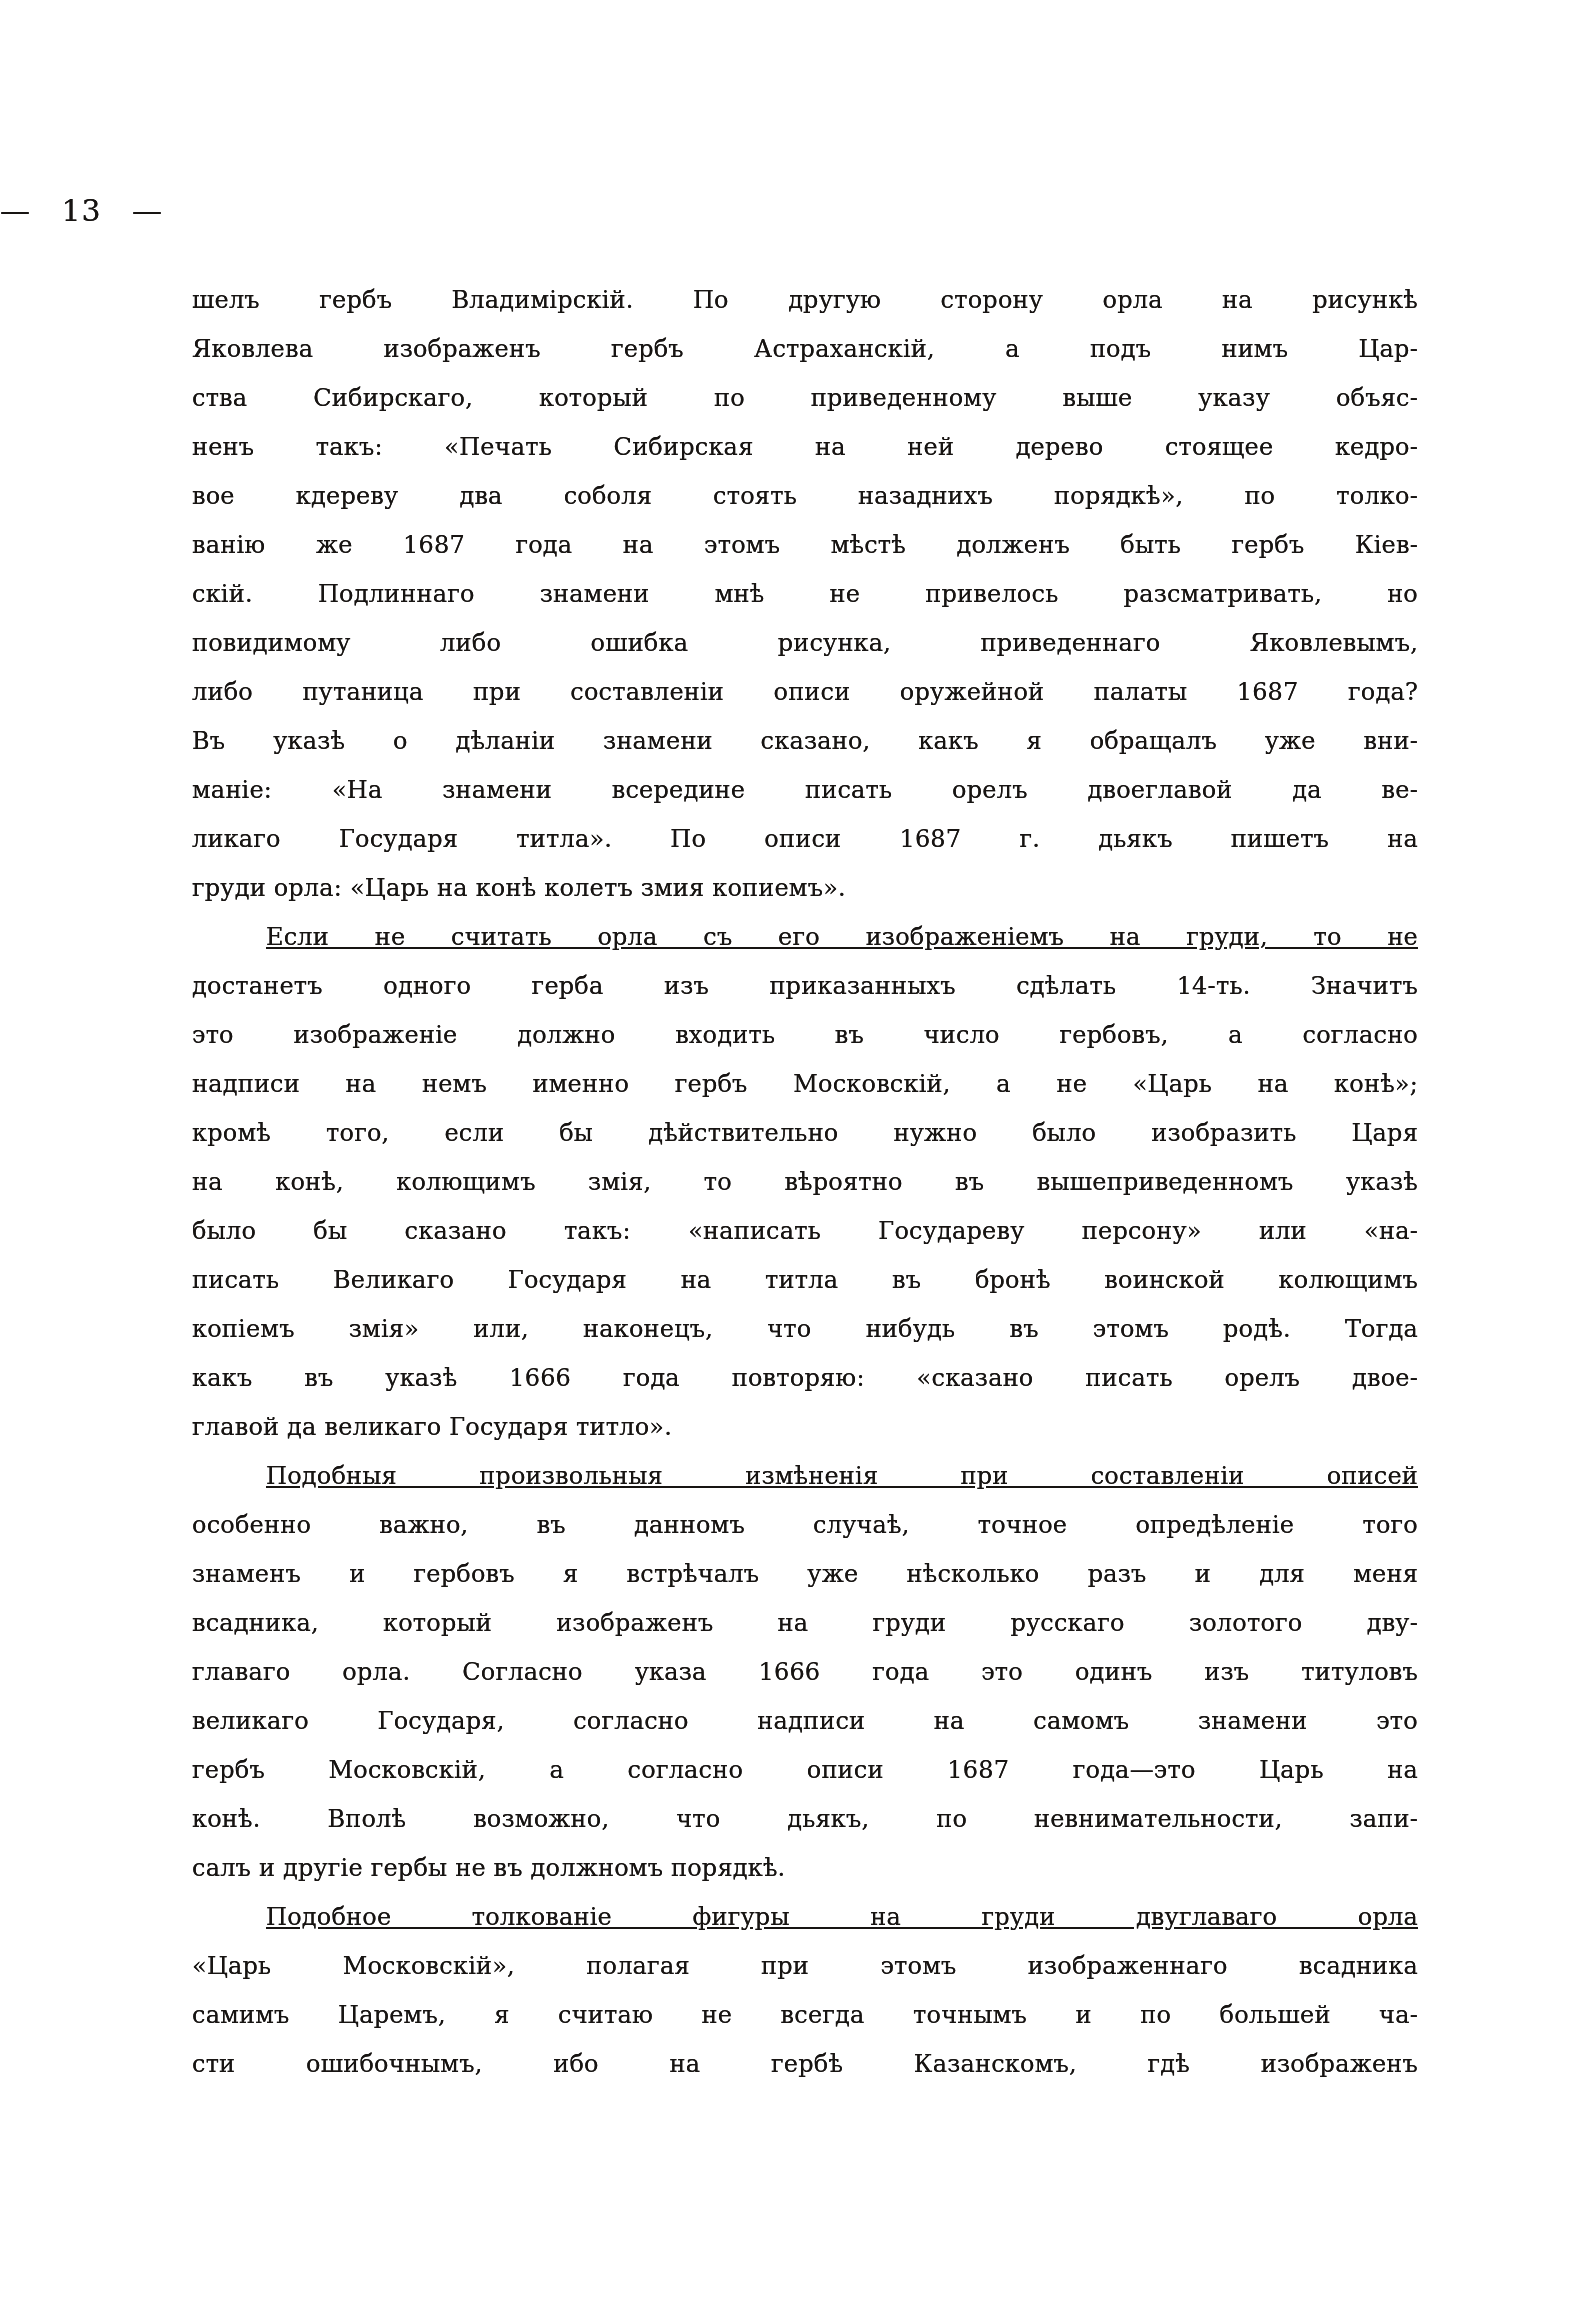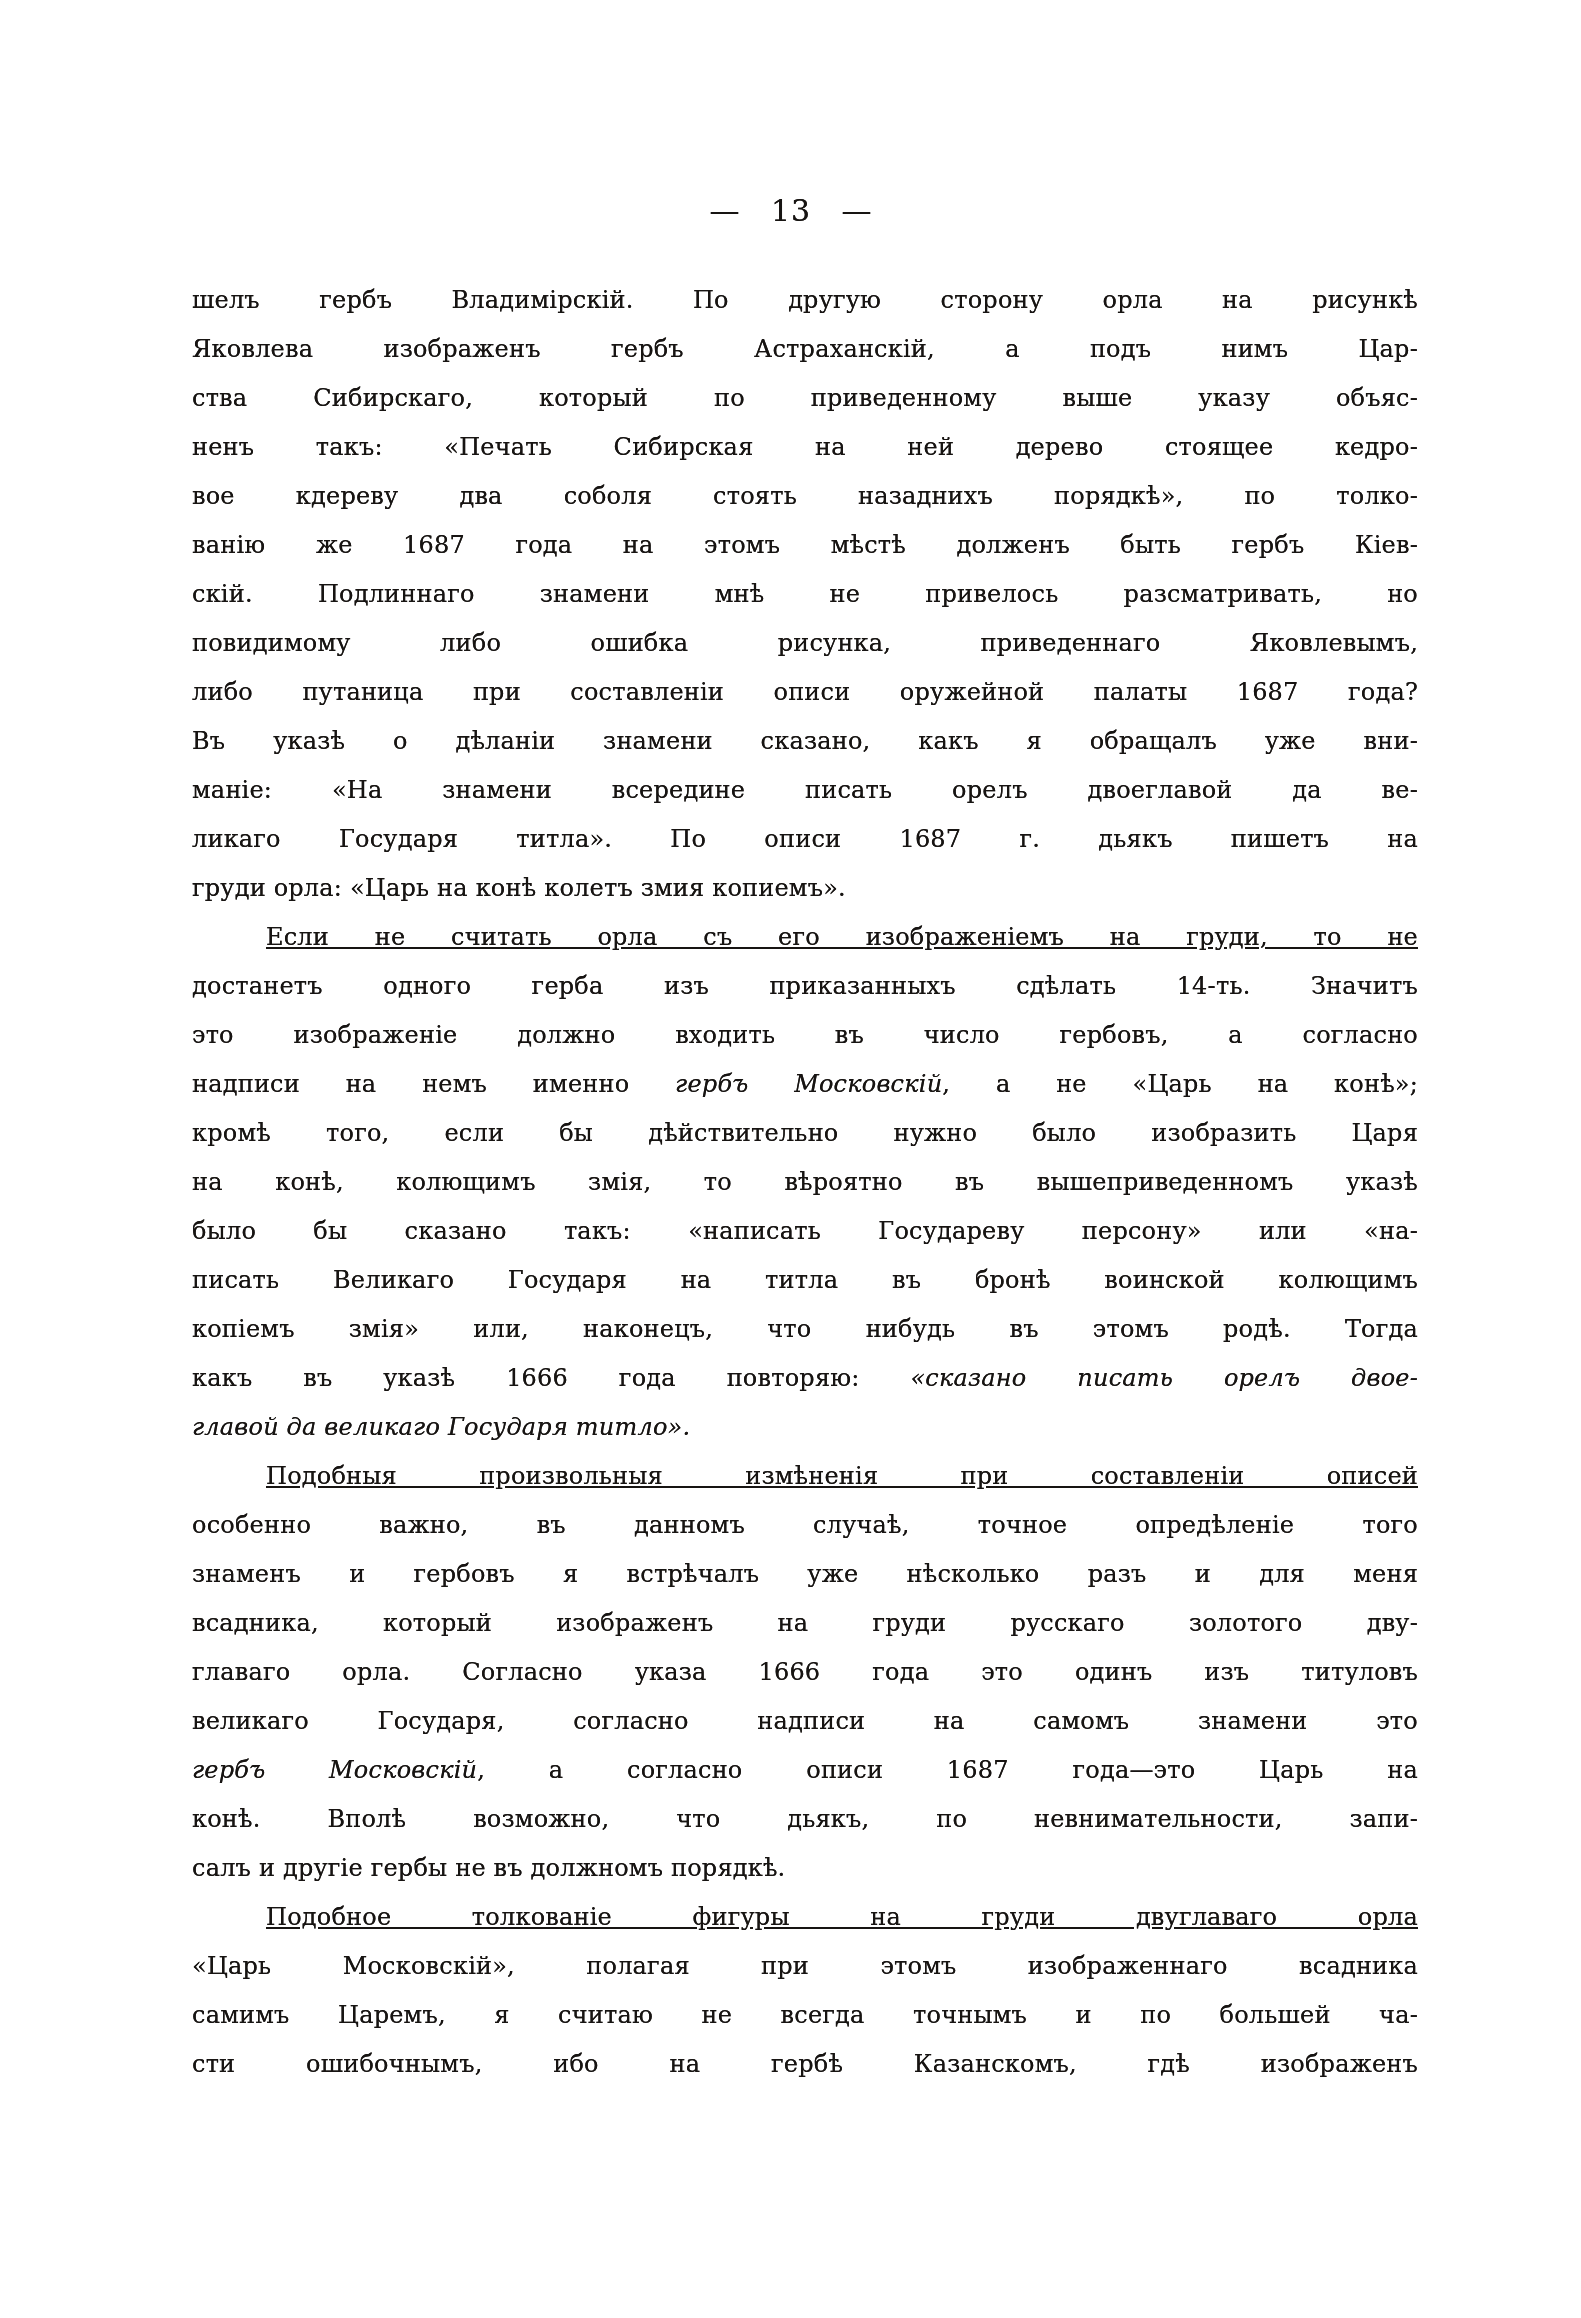--- a/index.html
+++ b/index.html
@@ -15,21 +15,21 @@
   .paper {
     position: absolute;
     inset: 0;
     background: #ffffff;
   }
   .page-number {
     position: absolute;
     top: 193px;
     left: 0;
     width: 1582px;
-    text-align: center;
+    text-align: left;
     font-size: 30px;
     word-spacing: 20.4px;
     letter-spacing: 0.8px;
     text-shadow: 0 0 0.5px rgba(23,20,18,0.9);
   }
   .text-block {
     position: absolute;
     top: 276px;
     left: 192px;
     width: 1226px;
@@ -41,21 +41,21 @@
     line-height: 49px;
     height: 49px;
     text-align: justify;
     text-align-last: justify;
     white-space: nowrap;
     letter-spacing: 0.2px;
     text-shadow: 0 0 0.5px rgba(23,20,18,0.9);
   }
   .line.last { text-align-last: left; }
   .line.indent { padding-left: 74px; text-decoration: underline; }
-  .i { font-style: italic; }
+  .i { }
   .r { font-style: normal; }
 </style>
 </head>
 <body>
 
 <div class="paper">
   <div class="page-number">— 13 —</div>
   <div class="text-block" id="text-block">
       <div class="paragraph">
         <div class="line"><span class="r">шелъ гербъ Владимірскій. По другую сторону орла на рисункѣ</span></div>

